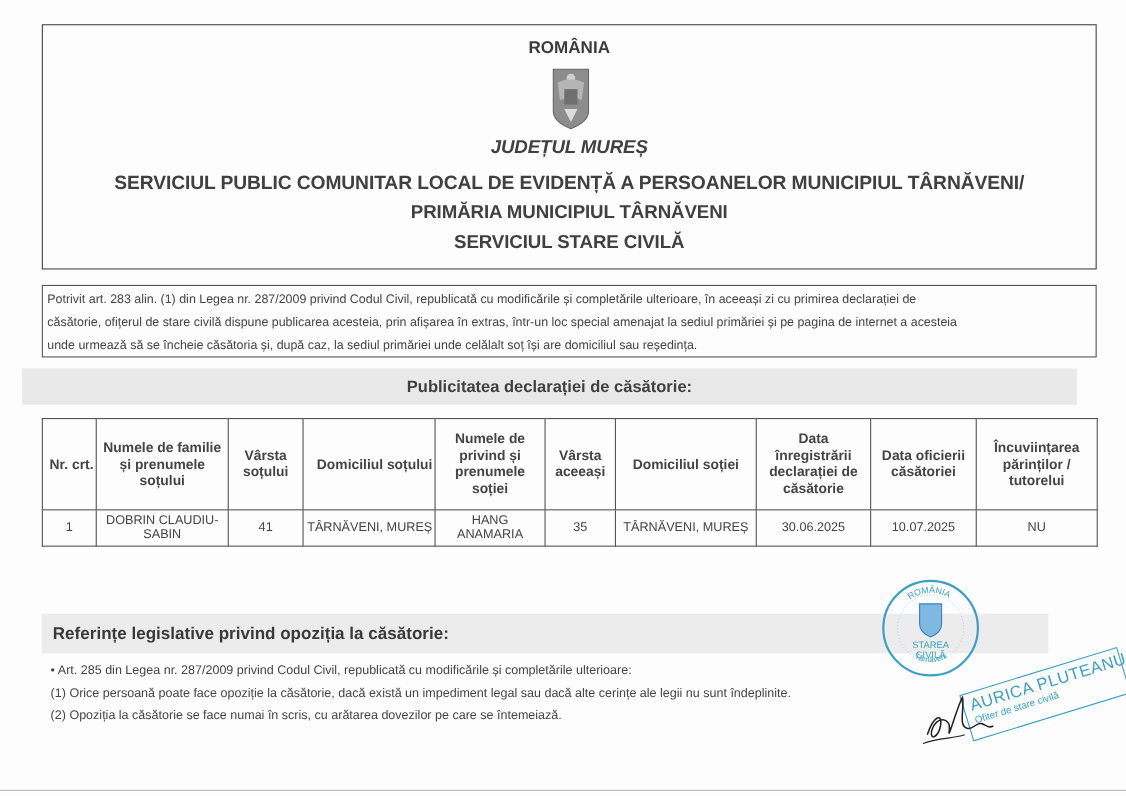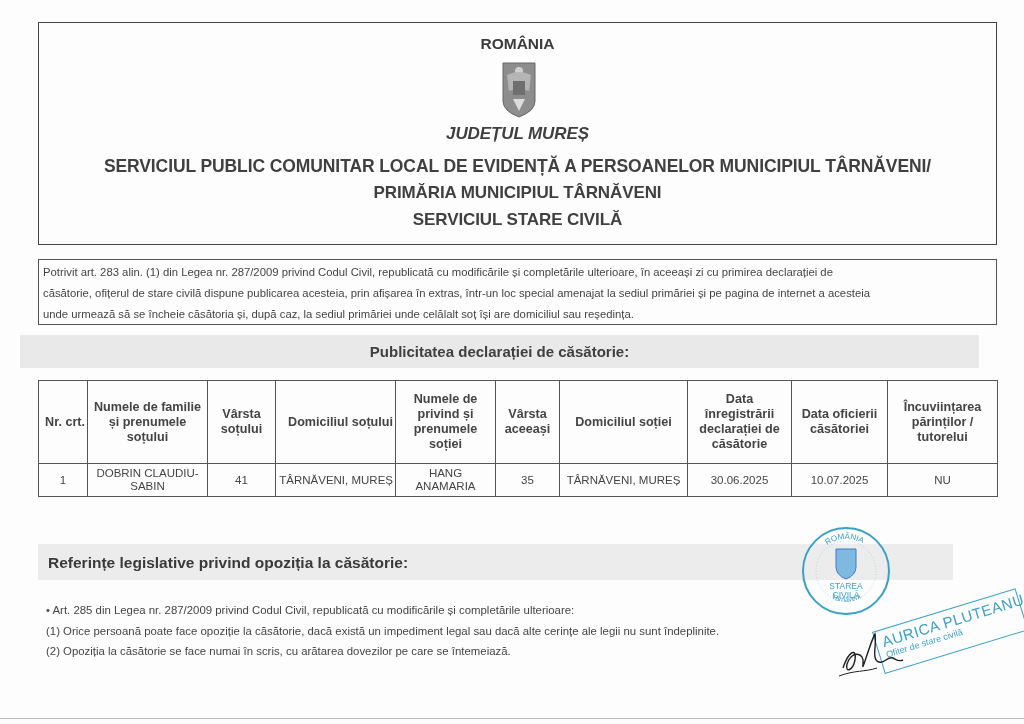--- a/index.html
+++ b/index.html
@@ -35,21 +35,21 @@
   table.reg {
     position: absolute; left: 38px; top: 380px; width: 959px; border-collapse: collapse;
     font-size: 12.6px; color: #444; table-layout: fixed;
   }
   table.reg th, table.reg td { border: 1px solid #555; text-align: center; padding: 0 2px; }
   table.reg th { font-weight: bold; height: 82px; line-height: 15px; }
   table.reg td { height: 32px; font-size: 11.5px; line-height: 13px; }
   table.reg th.left, table.reg td.left { text-align: right; }
 
   .section-bar2 {
-    position: absolute; left: 38px; top: 544px; width: 915px; height: 36px;
+    position: absolute; left: 38px; top: 558px; width: 915px; height: 36px;
     background: #ececec; line-height: 38px; padding-left: 10px; box-sizing: border-box;
     font-weight: bold; font-size: 15.5px; color: #3a3a3a;
   }
   .refs { position: absolute; left: 46px; top: 600px; font-size: 11.4px; color: #444; line-height: 20.5px; }
   .refs p { margin: 0; white-space: nowrap; }
 
   .seal { position: absolute; left: 800px; top: 525px; width: 92px; height: 92px; }
   .sig-stamp {
     position: absolute; left: 872px; top: 632px; width: 150px; height: 44px;
     border: 1px solid #3aa0c4; transform: rotate(-17deg); transform-origin: left top;

